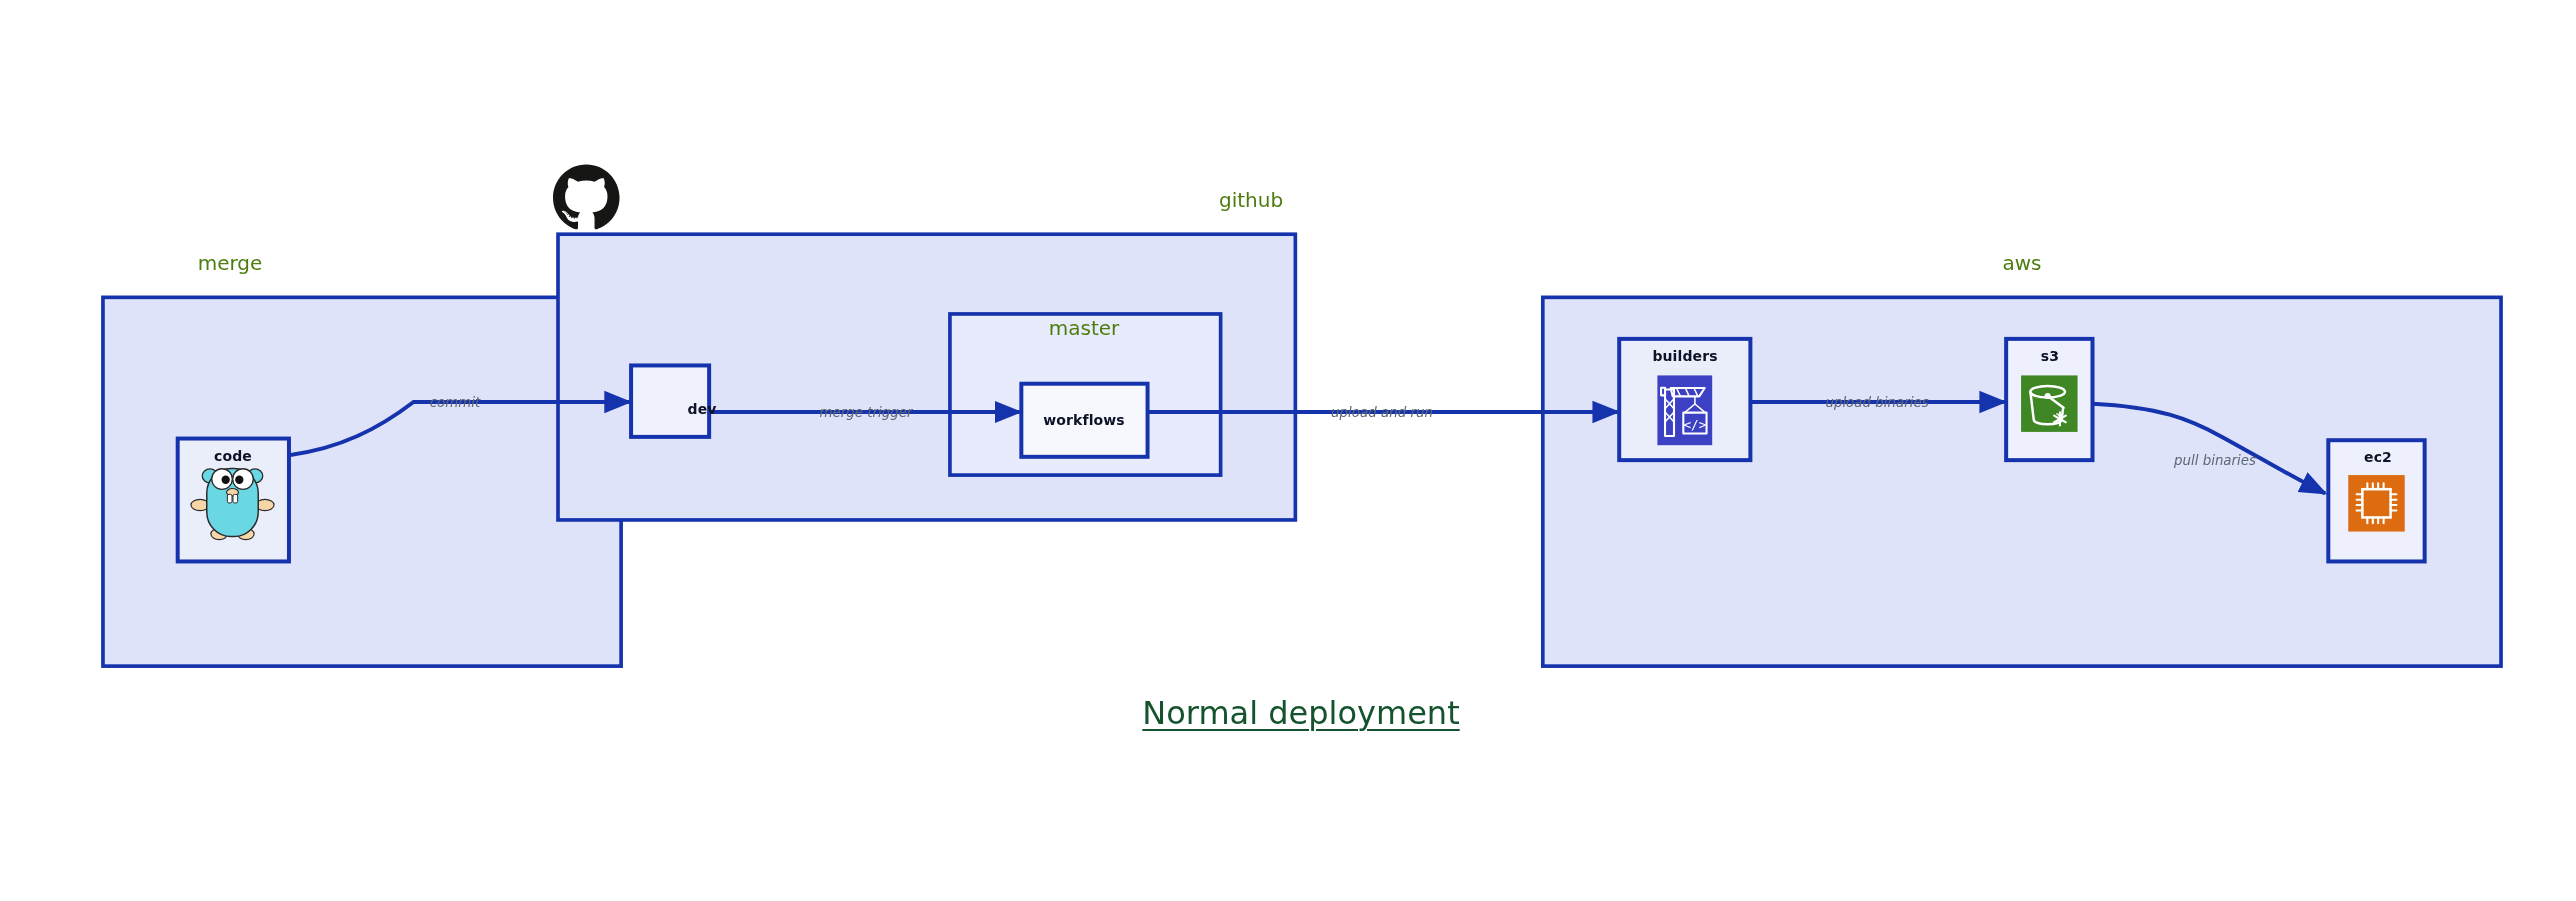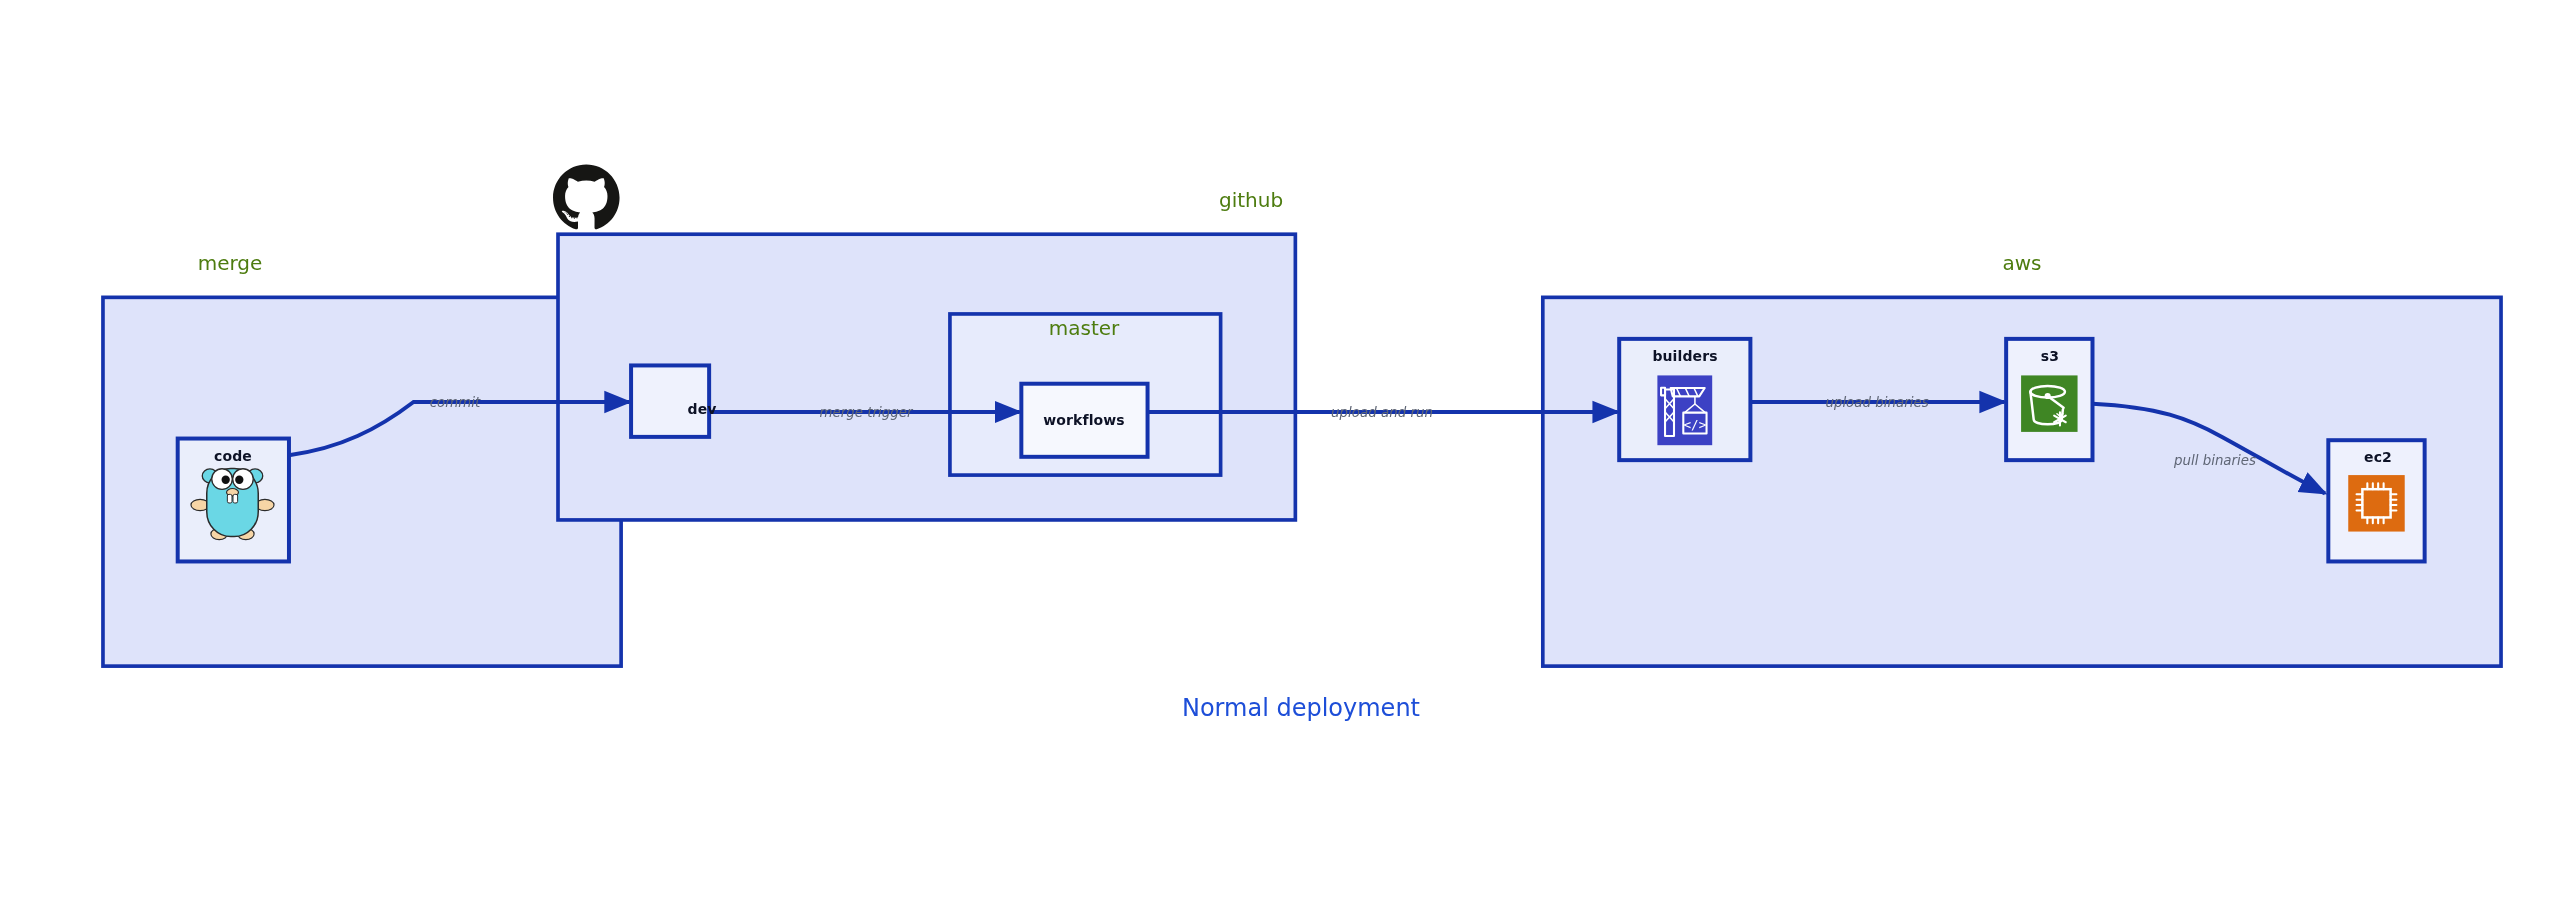--- a/index.html
+++ b/index.html
@@ -18,23 +18,23 @@
   .node-label{
     position:absolute;color:#0d1226;font-size:14px;font-weight:700;
     white-space:nowrap;transform:translateX(-50%);letter-spacing:0.1px;
   }
   .edge-label{
     position:absolute;color:#5f6675;font-size:13.4px;font-style:italic;
     white-space:nowrap;transform:translate(-50%,-50%);
     background:transparent;padding:0 2.1px;
   }
   .diagram-title{
-    position:absolute;color:#1d4ed8;font-size:24px;font-weight:400;
+    position:absolute;color:#14532d;font-size:32px;font-weight:400;
     white-space:nowrap;transform:translateX(-50%);
-    text-underline-offset:5.2px;
+    text-decoration:underline;text-underline-offset:5.2px;
     text-decoration-thickness:1.5px;
   }
 </style>
 </head>
 <body>
 
 <div id="stage">
 
   <svg class="layer" viewBox="0 0 1568 543" preserveAspectRatio="none">
     <defs>

